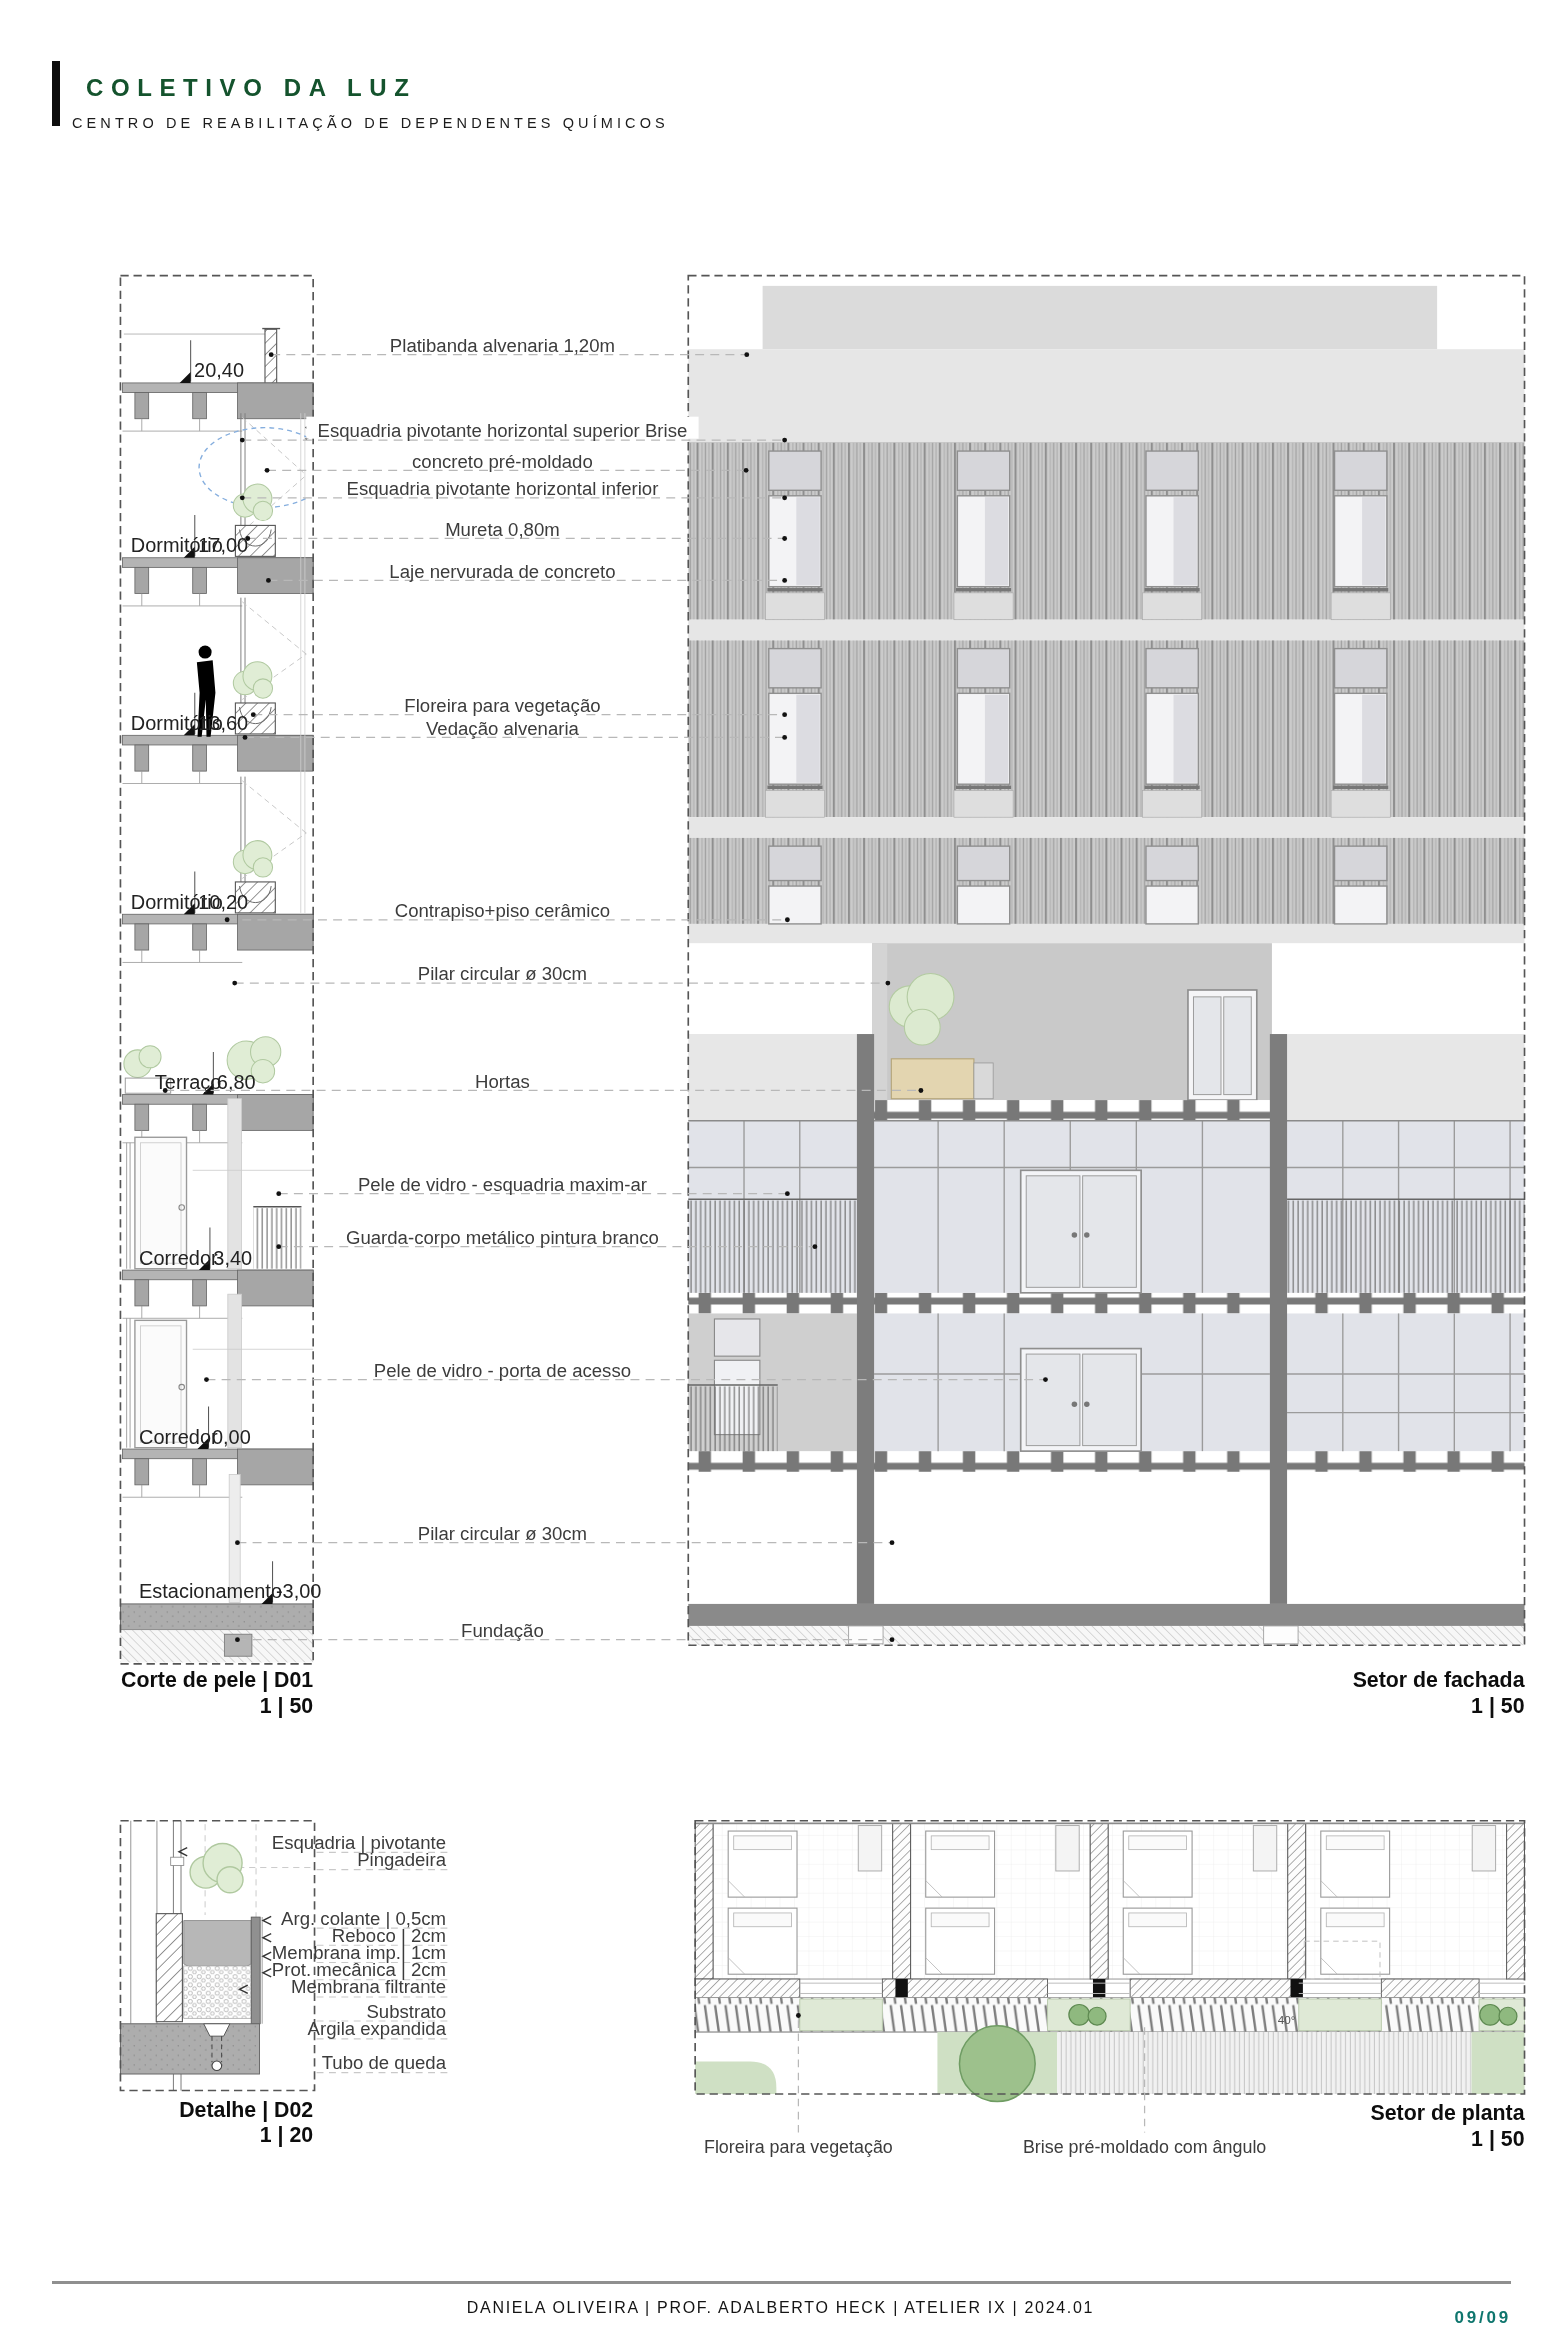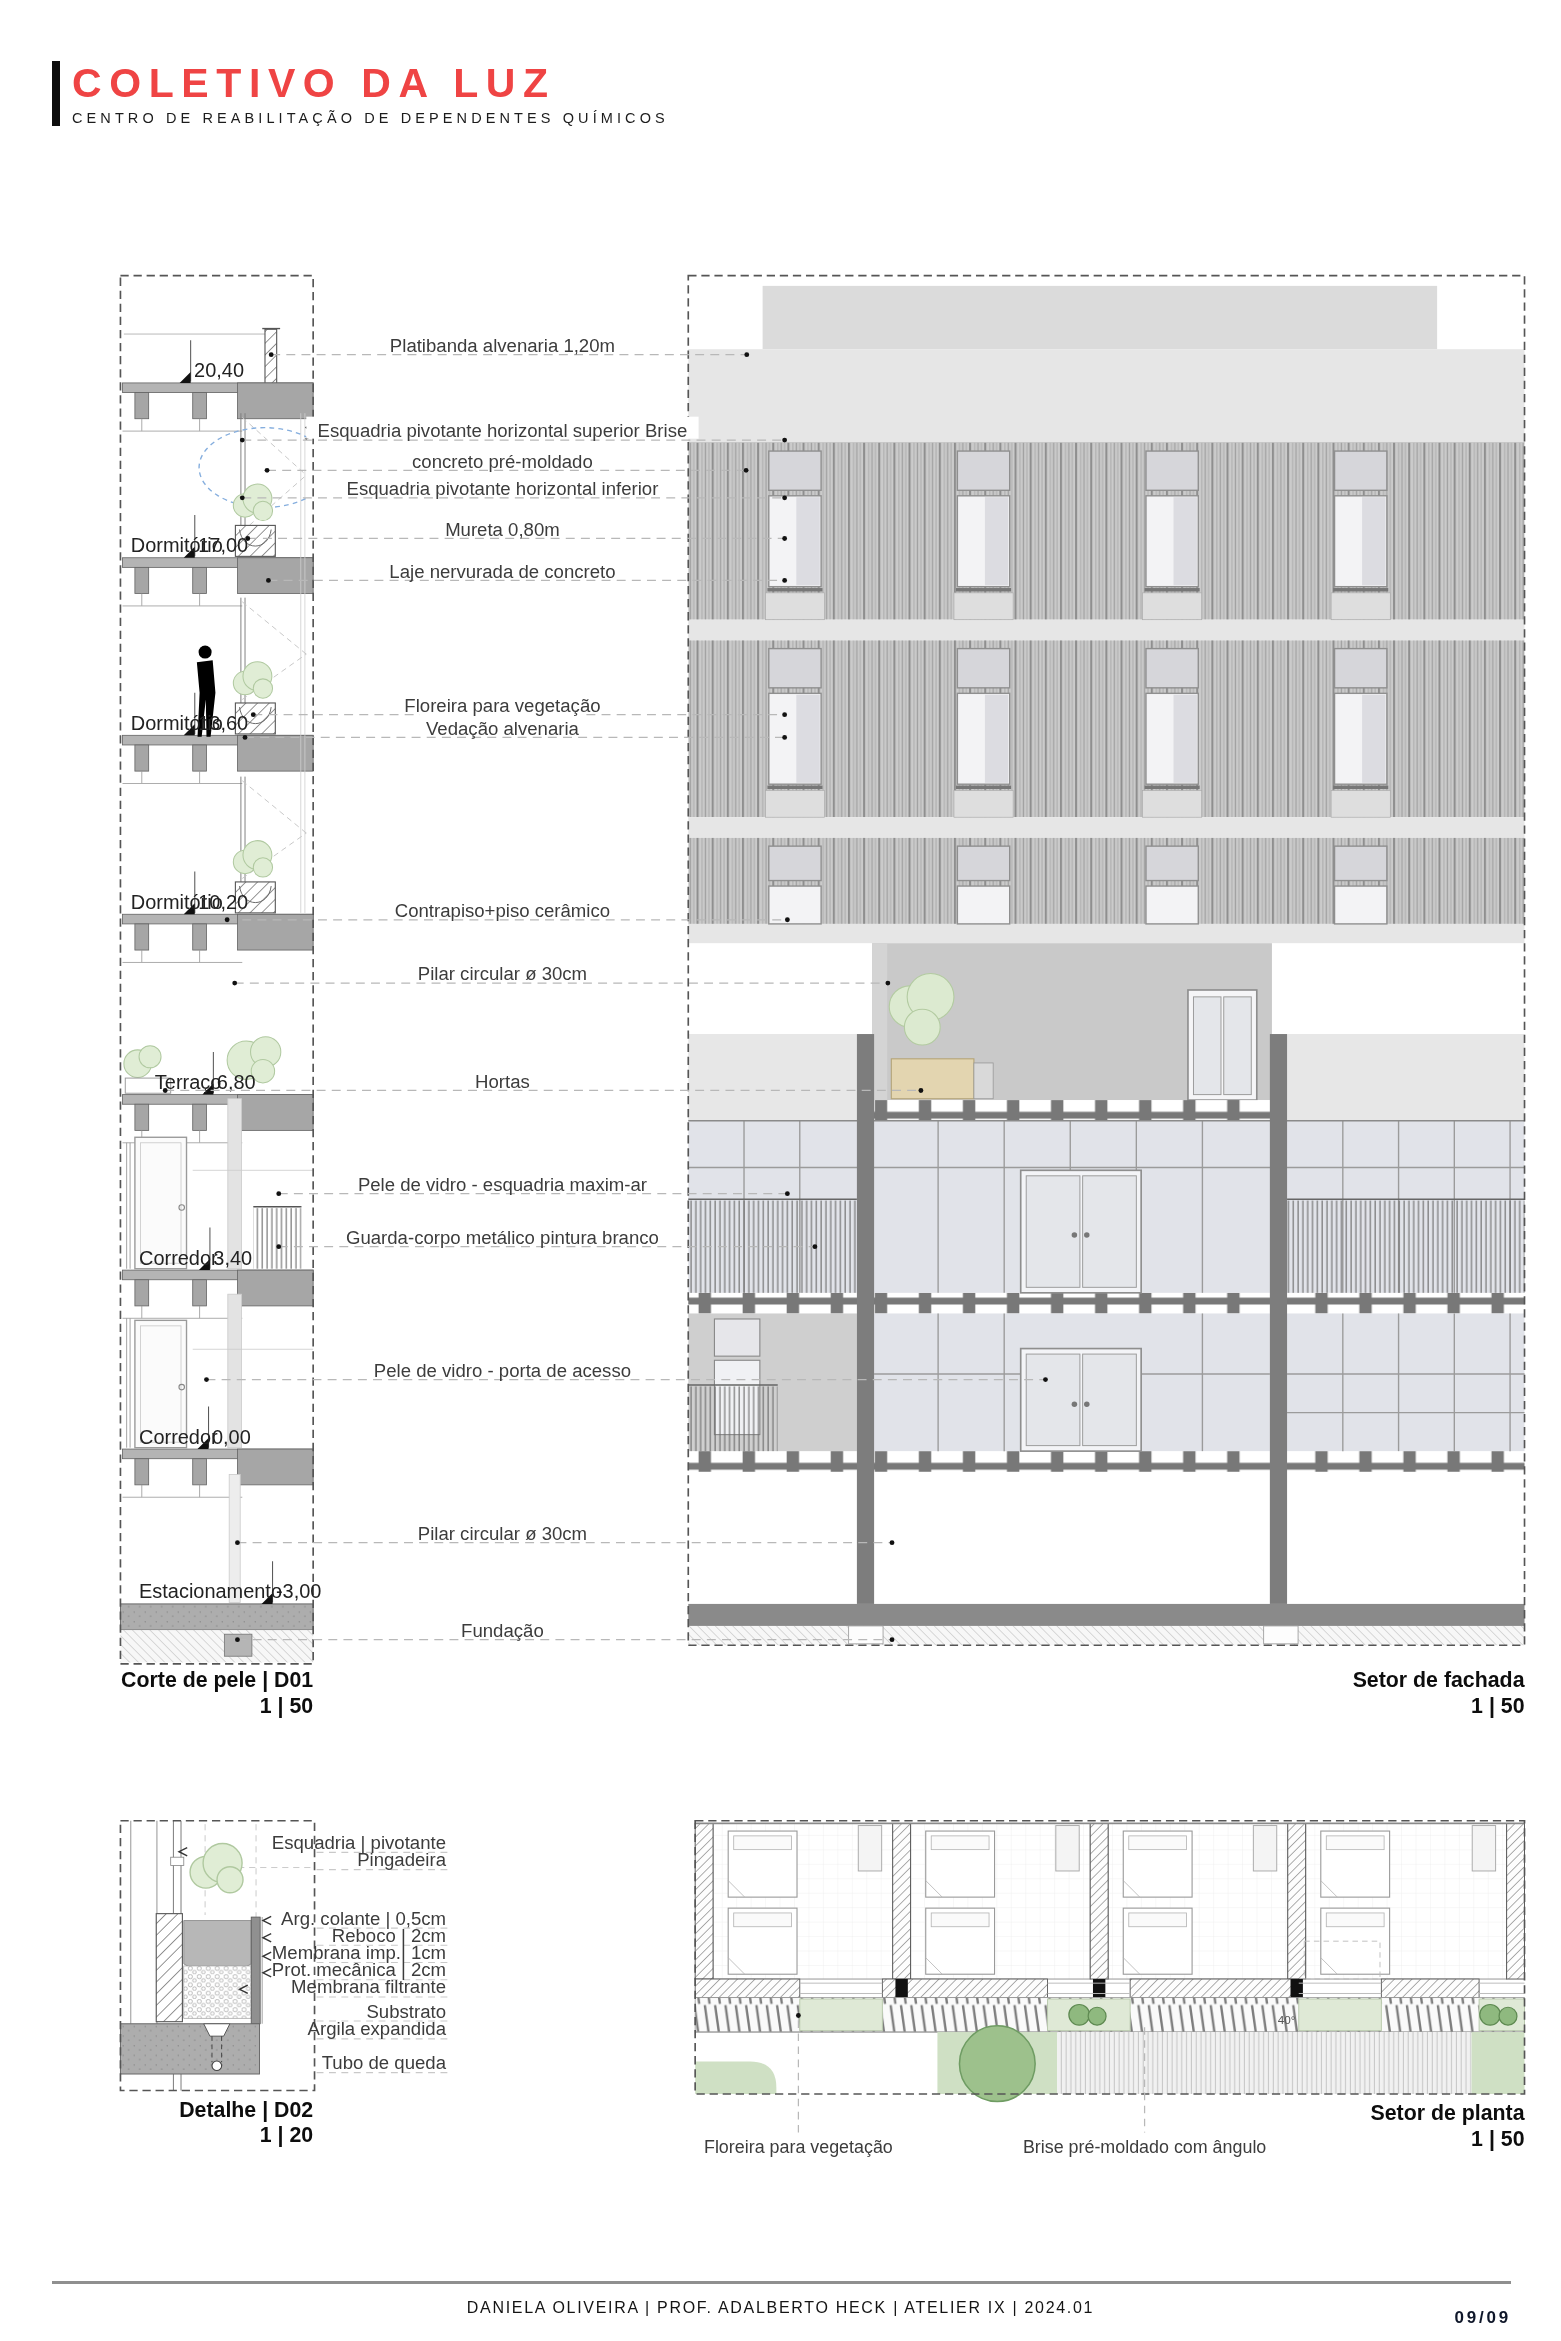--- a/index.html
+++ b/index.html
@@ -1,27 +1,27 @@
 <!DOCTYPE html>
 <html style="font-size:11px"><head>
 <meta charset="utf-8">
 <style>
   html,body{margin:0;padding:0;background:#e8e8e8;}
   .sheet{position:relative;width:1561px;height:2342px;background:#ffffff;
          font-family:"Liberation Sans",sans-serif;overflow:hidden;}
   .sheet svg{position:absolute;left:0;top:0;}
   .hdr{position:absolute;left:52px;top:61px;display:flex;gap:12.4px;}
   .hdr .bar{width:7.6px;height:65px;background:#0d0d0d;}
-  .hdr h1{margin:0;font-size:41px;font-weight:800;letter-spacing:7.6px;color:#ef4444;line-height:1.1;}
+  .hdr h1{margin:14px;font-size:24px;font-weight:800;letter-spacing:7.6px;color:#14532d;line-height:1.1;}
   .hdr .sub{margin-top:4.1px;font-size:14.5px;letter-spacing:4.1px;color:#1c1c1c;}
   .ftr-rule{position:absolute;left:52px;right:50px;top:2281px;height:3.4px;background:#8f8f8f;}
   .ftr{position:absolute;left:0;right:0;top:2294px;text-align:center;color:#141414;
        font-size:16px;letter-spacing:1.7px;line-height:1.72;}
   .ftr b{font-weight:800;}
-  .pageno{position:absolute;right:50px;top:2308px;font-size:17px;font-weight:800;letter-spacing:2.8px;color:#0f172a;}
+  .pageno{position:absolute;right:50px;top:2308px;font-size:17px;font-weight:800;letter-spacing:2.8px;color:#0f766e;}
   text{font-family:"Liberation Sans",sans-serif;}
   .ann{font-size:27px;fill:#3c3c3c;}
   .lvl{font-size:29px;fill:#222;}
   .cap{font-size:31px;font-weight:700;fill:#0d0d0d;}
   .sm{font-size:17px;fill:#555;}
   .plab{font-size:26px;fill:#3c3c3c;}
 </style>
 </head>
 <body>
 

